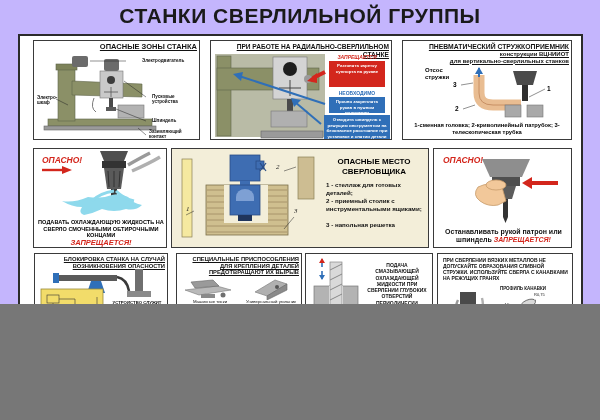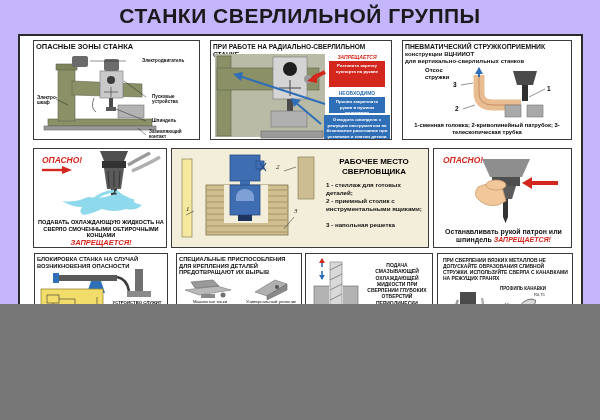--- a/index.html
+++ b/index.html
@@ -3,21 +3,21 @@
 <meta charset="utf-8">
 <style>
   html,body{margin:0;padding:0;}
   body{font-family:"Liberation Sans","DejaVu Sans",sans-serif;background:#777;}
   .poster{position:relative;width:600px;height:304px;background:#c4b5fd;overflow:hidden;padding-left:44px;}
   .abs{position:absolute;box-sizing:border-box;}
   .sheet{left:18px;top:34px;width:565px;height:363px;background:#fff;border:2px solid #2b2b2b;}
   .poster-title{left:0;top:4px;width:600px;text-align:center;font-size:21px;font-weight:bold;color:#1a1a1a;letter-spacing:.5px;}
   .panel{background:#fff;border:1px solid #3a3a3a;overflow:hidden;}
   .panel.cream{background:#f3eed9;}
-  .ptitle{font-weight:bold;text-align:left;color:#111;line-height:1.15;padding:2px 2px 0 2px;}
+  .ptitle{font-weight:bold;text-align:right;color:#111;line-height:1.15;padding:2px 2px 0 2px;text-decoration:underline;}
   .b{font-weight:bold;}
   .c{text-align:center;}
   .red{color:#d3261c;font-style:italic;}
   .blue{color:#2f6fb8;}
   .lbl{font-size:4.6px;line-height:1.1;font-weight:bold;color:#111;}
   .boxtext{color:#fff;font-size:4.4px;line-height:1.25;text-align:center;font-weight:bold;padding:2px 1px;}
   .redbox{background:#d3261c;}
   .bluebox{background:#2f6fb8;}
   .marker{font-style:italic;font-size:7px;color:#222;font-family:"Liberation Serif","DejaVu Serif",serif;}
   .footer-par{font-size:5px;line-height:1.14;color:#222;text-indent:7px;margin:0 0 1px 0;}
@@ -167,21 +167,21 @@
         <rect x="66" y="66" width="14" height="6" fill="#20355c"></rect>
       </g>
       <rect x="126" y="8" width="16" height="42" fill="#cdbd92" stroke="#8a7f55" stroke-width="0.7"></rect>
       <line x1="22" y1="62" x2="14" y2="66" stroke="#222" stroke-width="0.5"></line>
       <line x1="112" y1="22" x2="124" y2="18" stroke="#222" stroke-width="0.5"></line>
       <line x1="122" y1="68" x2="112" y2="80" stroke="#222" stroke-width="0.5"></line>
     </svg>
     <span class="abs marker" style="left:14px;top:56px;">1</span>
     <span class="abs marker" style="left:104px;top:14px;">2</span>
     <span class="abs marker" style="left:122px;top:58px;">3</span>
-    <div class="abs b c" style="left:150px;top:8px;width:104px;font-size:8px;line-height:1.2;">РАБОЧЕЕ МЕСТО СВЕРЛОВЩИКА</div>
+    <div class="abs b c" style="left:150px;top:8px;width:104px;font-size:8px;line-height:1.2;">ОПАСНЫЕ МЕСТО СВЕРЛОВЩИКА</div>
     <div class="abs" style="left:154px;top:32px;width:100px;font-size:6.2px;line-height:1.3;font-weight:bold;color:#111;">1 - стеллаж для готовых деталей;</div>
     <div class="abs" style="left:154px;top:48px;width:100px;font-size:6.2px;line-height:1.3;font-weight:bold;color:#111;">2 - приемный столик с инструментальными ящиками;</div>
     <div class="abs" style="left:154px;top:72px;width:100px;font-size:6.2px;line-height:1.3;font-weight:bold;color:#111;">3 - напольная решетка</div>
   </div>
 
   <div class="abs panel" style="left:433px;top:148px;width:139px;height:100px;">
     <span class="abs b red" style="left:9px;top:6px;font-size:8.5px;">ОПАСНО!</span>
     <svg class="abs" style="left:10px;top:10px;" width="120" height="66" viewBox="0 0 120 66">
       <polygon points="38,0 86,0 78,18 46,18" fill="#8e8e8e"></polygon>
       <rect x="48" y="18" width="28" height="9" fill="#4f4f4f"></rect>

